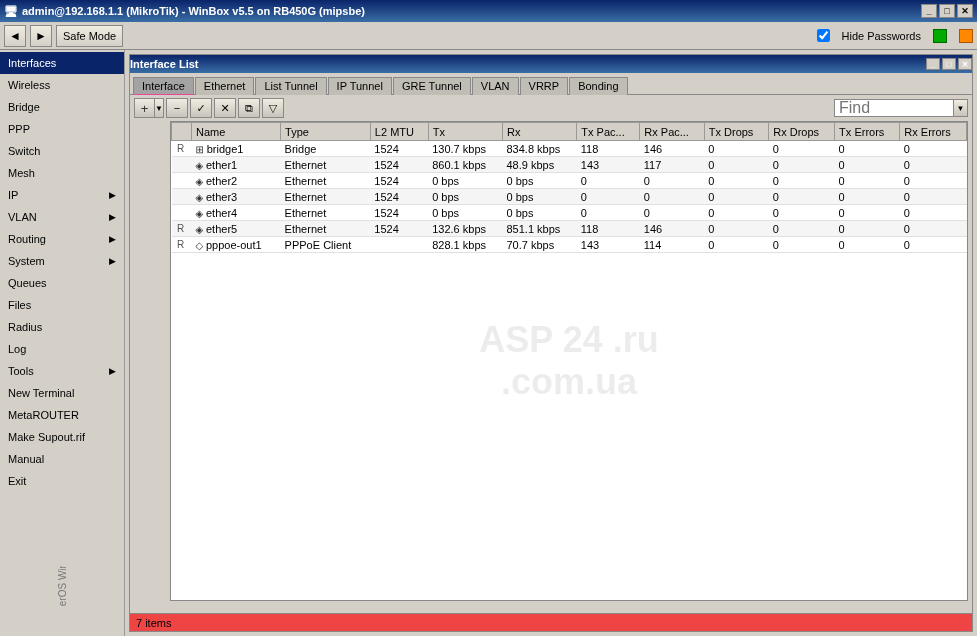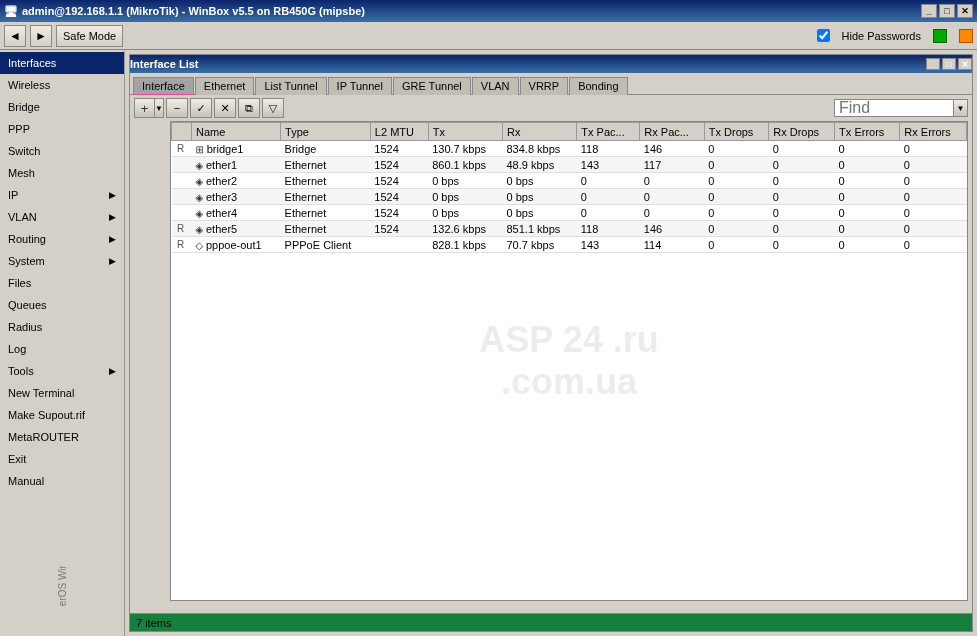--- a/index.html
+++ b/index.html
@@ -259,21 +259,21 @@
       font-weight: bold;
       color: #888;
       text-align: center;
       pointer-events: none;
       white-space: nowrap;
     }
 
     
     .status-bar {
       height: 18px;
-      background: #15803d;
+      background: #ef4444;
       border-top: 1px solid #888;
       display: flex;
       align-items: center;
       padding: 0 6px;
       font-size: 11px;
       margin-top: 8px;
     }
   </style>
 </head>
 <body>
@@ -334,49 +334,49 @@
     </div>
     <div class="sidebar-item">
       <span>Routing</span>
       <span class="arrow">▶</span>
     </div>
     <div class="sidebar-item">
       <span>System</span>
       <span class="arrow">▶</span>
     </div>
     <div class="sidebar-item">
+      <span>Queues</span>
+    </div>
+    <div class="sidebar-item">
       <span>Files</span>
-    </div>
-    <div class="sidebar-item">
-      <span>Queues</span>
     </div>
     <div class="sidebar-item">
       <span>Radius</span>
     </div>
     <div class="sidebar-item">
       <span>Log</span>
     </div>
     <div class="sidebar-item">
       <span>Tools</span>
       <span class="arrow">▶</span>
     </div>
     <div class="sidebar-item">
       <span>New Terminal</span>
     </div>
     <div class="sidebar-item">
+      <span>MetaROUTER</span>
+    </div>
+    <div class="sidebar-item">
       <span>Make Supout.rif</span>
     </div>
     <div class="sidebar-item">
-      <span>MetaROUTER</span>
+      <span>Manual</span>
     </div>
     <div class="sidebar-item">
       <span>Exit</span>
-    </div>
-    <div class="sidebar-item">
-      <span>Manual</span>
     </div>
 
     <div style="position:absolute; left:0; bottom:30px; width:125px; height:40px; overflow:hidden; display:flex; align-items:center; justify-content:center;">
       <span style="transform:rotate(-90deg); font-size:10px; color:#777; white-space:nowrap; display:block;">RouterOS WinBox</span>
     </div>
   </div>
 
   <div class="content-area">
     <div class="window">
 

